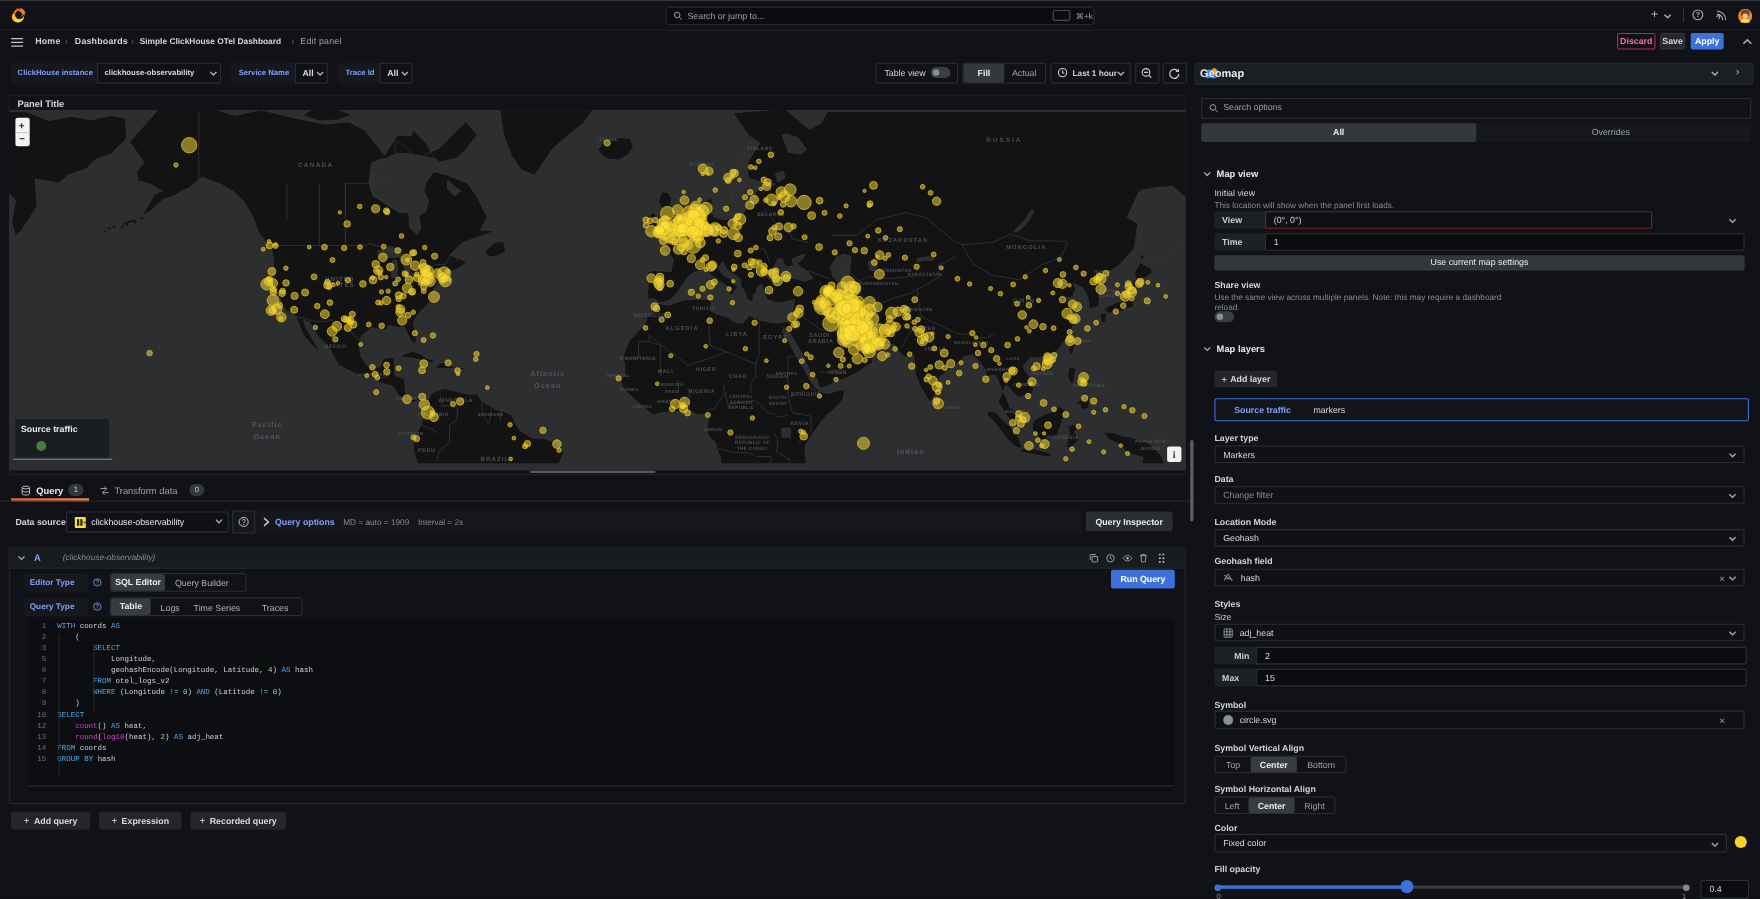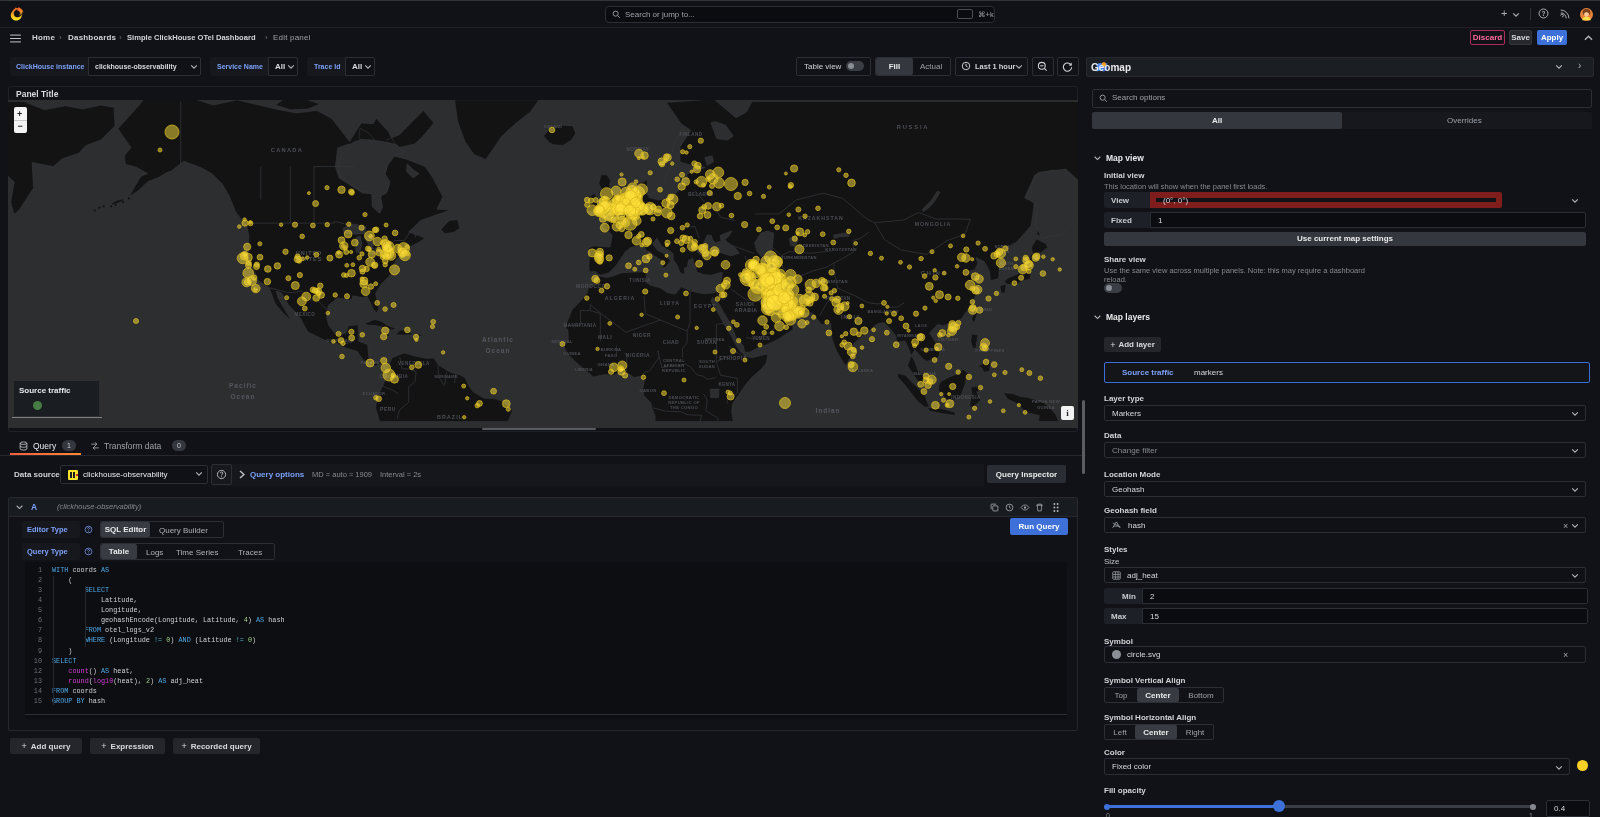--- a/index.html
+++ b/index.html
@@ -959,21 +959,21 @@
     <div class="abs" style="left:11px;top:286px;font-size:8px;font-weight:bold;color:#e7e8ea">Source traffic</div>
     <div class="abs" style="left:25px;top:301px;width:9px;height:9px;border-radius:50%;background:#477d44"></div>
     <div class="abs" style="left:4px;top:316.5px;width:90px;height:1.2px;background:#7c7f83"></div>
     <div class="abs" style="left:1053px;top:306px;width:13px;height:14px;background:#f2f2f2;border-radius:2px;display:flex;align-items:center;justify-content:center;font-size:9px;font-weight:bold;color:#26282e;font-family:Liberation Serif,serif">i</div>
   </div>
 <div class="abs" style="left:482px;top:427.8px;width:114px;height:2.5px;background:#585b61;border-radius:2px"></div>
 <svg class="abs" style="left:19px;top:441px" width="9" height="10" viewBox="0 0 16 16">
     <ellipse cx="8" cy="3" rx="6" ry="2.2" fill="none" stroke="#d2d4d8" stroke-width="1.4"></ellipse>
     <path d="M2 3v10c0 1.2 2.7 2.2 6 2.2s6-1 6-2.2V3M2 8c0 1.2 2.7 2.2 6 2.2s6-1 6-2.2" fill="none" stroke="#d2d4d8" stroke-width="1.4"></path>
   </svg>
-<div class="abs" style="left:33px;top:441px;font-size:8.5px;font-weight:normal;color:#e9eaec">Query</div>
+<div class="abs" style="left:33px;top:441px;font-size:8.5px;font-weight:bold;color:#e9eaec">Query</div>
 <div class="abs" style="left:62px;top:440px;width:14px;height:11px;background:#34373e;border-radius:6px;display:flex;align-items:center;justify-content:center;font-size:7px;color:#c9ccd1">1</div>
 <div class="abs" style="left:10px;top:453px;width:71px;height:2.5px;background:linear-gradient(90deg,#f55f3e,#ff8833)"></div>
 <svg class="abs" style="left:90px;top:441px" width="10" height="10" viewBox="0 0 16 16">
     <path d="M2 5h9M8 2l3 3-3 3M14 11H5M8 8l-3 3 3 3" fill="none" stroke="#9da1a8" stroke-width="1.4"></path>
   </svg>
 <div class="abs" style="left:104px;top:441px;font-size:8.5px;color:#9da1a8">Transform data</div>
 <div class="abs" style="left:172px;top:440px;width:14px;height:11px;background:#34373e;border-radius:6px;display:flex;align-items:center;justify-content:center;font-size:7px;color:#c9ccd1">0</div>
 <div class="abs" style="left:0px;top:455px;width:1086px;height:1px;background:#26282e"></div>
 <div class="abs" style="left:211px;top:464px;width:773px;height:22px;background:#15171c;border-radius:2px"></div>
 <div class="abs" style="left:14px;top:470px;font-size:8px;font-weight:bold;color:#d2d4d8">Data source</div>
@@ -1051,21 +1051,20 @@
 <div class="abs" style="left:101px;top:544px;width:36px;height:15px;background:#383b42;border-radius:2px;display:flex;align-items:center;justify-content:center;color:#e9eaec;font-size:8px;font-weight:bold">Table</div>
 <div class="abs" style="left:146px;top:548px;font-size:8px;color:#aeb2b8">Logs</div>
 <div class="abs" style="left:176px;top:548px;font-size:8px;color:#aeb2b8">Time Series</div>
 <div class="abs" style="left:238px;top:548px;font-size:8px;color:#aeb2b8">Traces</div>
 <div class="abs" style="left:25px;top:562px;width:1042px;height:157px;background:#0c0e11"></div>
 <style>.code b{font-weight:normal}.code b[k]{color:#4fa8e8}.code b[n]{color:#a6d189}.code b[f]{color:#d33fd3}.code b[g]{color:#d33fd3}.code b[o]{color:#56b6c2}</style>
 <div class="abs code" style="left:25px;top:565px;width:1040px;font-family:'Liberation Mono',monospace;font-size:6.8px;color:#cfd2d6">
     <div style="height:10.07px;line-height:10.07px;white-space:pre"><span style="display:inline-block;width:17px;text-align:right;color:#6c7178">1</span><span style="display:inline-block;width:10px"></span><span><b k="">WITH</b> coords <b k="">AS</b></span></div>
     <div style="height:10.07px;line-height:10.07px;white-space:pre"><span style="display:inline-block;width:17px;text-align:right;color:#6c7178">2</span><span style="display:inline-block;width:10px"></span><span>&nbsp;&nbsp;&nbsp;&nbsp;(</span></div>
     <div style="height:10.07px;line-height:10.07px;white-space:pre"><span style="display:inline-block;width:17px;text-align:right;color:#6c7178">3</span><span style="display:inline-block;width:10px"></span><span>&nbsp;&nbsp;&nbsp;&nbsp;&nbsp;&nbsp;&nbsp;&nbsp;<b k="">SELECT</b></span></div>
-    <div style="height:10.07px;line-height:10.07px;white-space:pre"><span style="display:inline-block;width:17px;text-align:right;color:#6c7178">4</span><span style="display:inline-block;width:10px"></span><span>&nbsp;&nbsp;&nbsp;&nbsp;&nbsp;&nbsp;&nbsp;&nbsp;&nbsp;&nbsp;&nbsp;&nbsp;Latitude,</span></div>
     <div style="height:10.07px;line-height:10.07px;white-space:pre"><span style="display:inline-block;width:17px;text-align:right;color:#6c7178">5</span><span style="display:inline-block;width:10px"></span><span>&nbsp;&nbsp;&nbsp;&nbsp;&nbsp;&nbsp;&nbsp;&nbsp;&nbsp;&nbsp;&nbsp;&nbsp;Longitude,</span></div>
     <div style="height:10.07px;line-height:10.07px;white-space:pre"><span style="display:inline-block;width:17px;text-align:right;color:#6c7178">6</span><span style="display:inline-block;width:10px"></span><span>&nbsp;&nbsp;&nbsp;&nbsp;&nbsp;&nbsp;&nbsp;&nbsp;&nbsp;&nbsp;&nbsp;&nbsp;geohashEncode(Longitude, Latitude, <b n="">4</b>) <b k="">AS</b> hash</span></div>
     <div style="height:10.07px;line-height:10.07px;white-space:pre"><span style="display:inline-block;width:17px;text-align:right;color:#6c7178">7</span><span style="display:inline-block;width:10px"></span><span>&nbsp;&nbsp;&nbsp;&nbsp;&nbsp;&nbsp;&nbsp;&nbsp;<b k="">FROM</b> otel_logs_v2</span></div>
     <div style="height:10.07px;line-height:10.07px;white-space:pre"><span style="display:inline-block;width:17px;text-align:right;color:#6c7178">8</span><span style="display:inline-block;width:10px"></span><span>&nbsp;&nbsp;&nbsp;&nbsp;&nbsp;&nbsp;&nbsp;&nbsp;<b k="">WHERE</b> (Longitude <b o="">!=</b> <b n="">0</b>) <b k="">AND</b> (Latitude <b o="">!=</b> <b n="">0</b>)</span></div>
     <div style="height:10.07px;line-height:10.07px;white-space:pre"><span style="display:inline-block;width:17px;text-align:right;color:#6c7178">9</span><span style="display:inline-block;width:10px"></span><span>&nbsp;&nbsp;&nbsp;&nbsp;)</span></div>
     <div style="height:10.07px;line-height:10.07px;white-space:pre"><span style="display:inline-block;width:17px;text-align:right;color:#6c7178">10</span><span style="display:inline-block;width:10px"></span><span><b k="">SELECT</b></span></div>
     <div style="height:10.07px;line-height:10.07px;white-space:pre"><span style="display:inline-block;width:17px;text-align:right;color:#6c7178">12</span><span style="display:inline-block;width:10px"></span><span>&nbsp;&nbsp;&nbsp;&nbsp;<b f="">count</b>() <b k="">AS</b> heat,</span></div>
     <div style="height:10.07px;line-height:10.07px;white-space:pre"><span style="display:inline-block;width:17px;text-align:right;color:#6c7178">13</span><span style="display:inline-block;width:10px"></span><span>&nbsp;&nbsp;&nbsp;&nbsp;<b f="">round</b>(<b g="">log10</b>(heat), <b n="">2</b>) <b k="">AS</b> adj_heat</span></div>
     <div style="height:10.07px;line-height:10.07px;white-space:pre"><span style="display:inline-block;width:17px;text-align:right;color:#6c7178">14</span><span style="display:inline-block;width:10px"></span><span><b k="">FROM</b> coords</span></div>
     <div style="height:10.07px;line-height:10.07px;white-space:pre"><span style="display:inline-block;width:17px;text-align:right;color:#6c7178">15</span><span style="display:inline-block;width:10px"></span><span><b k="">GROUP</b> <b k="">BY</b> hash</span></div>
@@ -1095,30 +1094,30 @@
     <line x1="10" y1="10" x2="14" y2="14" stroke="#9da1a8" stroke-width="1.6"></line>
   </svg>
 <div class="abs" style="left:1112px;top:93px;font-size:8px;color:#9da1a8">Search options</div>
 <div class="abs" style="left:1092px;top:112px;width:500px;height:17px;background:#16181e;border-radius:2px"></div>
 <div class="abs" style="left:1092px;top:112px;width:250px;height:17px;background:#34373e;border-radius:2px;display:flex;align-items:center;justify-content:center;color:#e9eaec;font-size:8px;font-weight:bold">All</div>
 <div class="abs" style="left:1447px;top:116px;font-size:8px;color:#9da1a8">Overrides</div>
 <svg class="abs" style="left:1094px;top:156px" width="7" height="5" viewBox="0 0 10 7">
     <path d="M1 1l4 4 4-4" fill="none" stroke="#aeb2b8" stroke-width="1.6"></path>
   </svg>
 <div class="abs" style="left:1106px;top:153px;font-size:8.5px;font-weight:bold;color:#e9eaec">Map view</div>
-<div class="abs" style="left:1104px;top:171px;font-size:8px;font-weight:bold;color:#d2d4d8">Initial view</div>
+<div class="abs" style="left:1104px;top:171px;font-size:8px;font-weight:normal;color:#d2d4d8">Initial view</div>
 <div class="abs" style="left:1104px;top:182px;font-size:7.5px;color:#868a91">This location will show when the panel first loads.</div>
 <div class="abs" style="left:1104px;top:192px;width:46px;height:16px;background:#1d2026;border-radius:2px 0 0 2px;display:flex;align-items:center;padding-left:7px;color:#c9ccd1;font-size:8px;font-weight:bold">View</div>
-<div class="abs" style="left:1150px;top:192px;width:352px;height:16px;background:#0f1116;border:6px solid #7f1d1d;border-radius:0 2px 2px 0;display:flex;align-items:center;padding-left:7px;color:#d8d9dd;font-size:8px">(0°, 0°)</div>
+<div class="abs" style="left:1150px;top:192px;width:352px;height:16px;background:#0f1116;border:1px solid #7f1d1d;border-radius:0 2px 2px 0;display:flex;align-items:center;padding-left:7px;color:#d8d9dd;font-size:8px">(0°, 0°)</div>
 <svg class="abs" style="left:1571px;top:198px" width="8" height="6" viewBox="0 0 10 7">
     <path d="M1.5 1.5l3.5 3.5 3.5-3.5" fill="none" stroke="#aeb2b8" stroke-width="1.5"></path>
   </svg>
-<div class="abs" style="left:1104px;top:212px;width:46px;height:16px;background:#1d2026;border-radius:2px 0 0 2px;display:flex;align-items:center;padding-left:7px;color:#c9ccd1;font-size:8px;font-weight:bold">Fixed</div>
+<div class="abs" style="left:1104px;top:212px;width:46px;height:16px;background:#1d2026;border-radius:2px 0 0 2px;display:flex;align-items:center;padding-left:7px;color:#c9ccd1;font-size:8px;font-weight:bold">Time</div>
 <div class="abs" style="left:1150px;top:212px;width:436px;height:16px;background:#0b0c10;border:1px solid #2b2e35;border-radius:0 2px 2px 0;display:flex;align-items:center;padding-left:7px;color:#d8d9dd;font-size:8px">1</div>
-<div class="abs" style="left:1104px;top:232px;width:482px;height:13.5px;background:#34373e;border-radius:2px;display:flex;align-items:center;justify-content:center;color:#e9eaec;font-size:8px;font-weight:bold">Use current map settings</div>
+<div class="abs" style="left:1104px;top:232px;width:482px;height:13.5px;background:#34373e;border-radius:2px;display:flex;align-items:center;justify-content:center;color:#e9eaec;font-size:8px;font-weight:normal">Use current map settings</div>
 <div class="abs" style="left:1104px;top:255px;font-size:8px;font-weight:bold;color:#d2d4d8">Share view</div>
 <div class="abs" style="left:1104px;top:266px;font-size:7.5px;color:#868a91">Use the same view across multiple panels. Note: this may require a dashboard</div>
 <div class="abs" style="left:1104px;top:275px;font-size:7.5px;color:#868a91">reload.</div>
 <div class="abs" style="left:1104px;top:283px;width:18px;height:10px;border-radius:5px;background:#3a3d44"></div>
 <div class="abs" style="left:1106px;top:285px;width:6px;height:6px;border-radius:50%;background:#898d94"></div>
 <svg class="abs" style="left:1094px;top:315px" width="7" height="5" viewBox="0 0 10 7">
     <path d="M1 1l4 4 4-4" fill="none" stroke="#aeb2b8" stroke-width="1.6"></path>
   </svg>
 <div class="abs" style="left:1106px;top:312px;font-size:8.5px;font-weight:bold;color:#e9eaec">Map layers</div>
 <div class="abs" style="left:1104px;top:337px;width:57px;height:15px;background:#24262c;border-radius:2px;display:flex;align-items:center;justify-content:center;color:#d8d9dd;font-size:8px">

